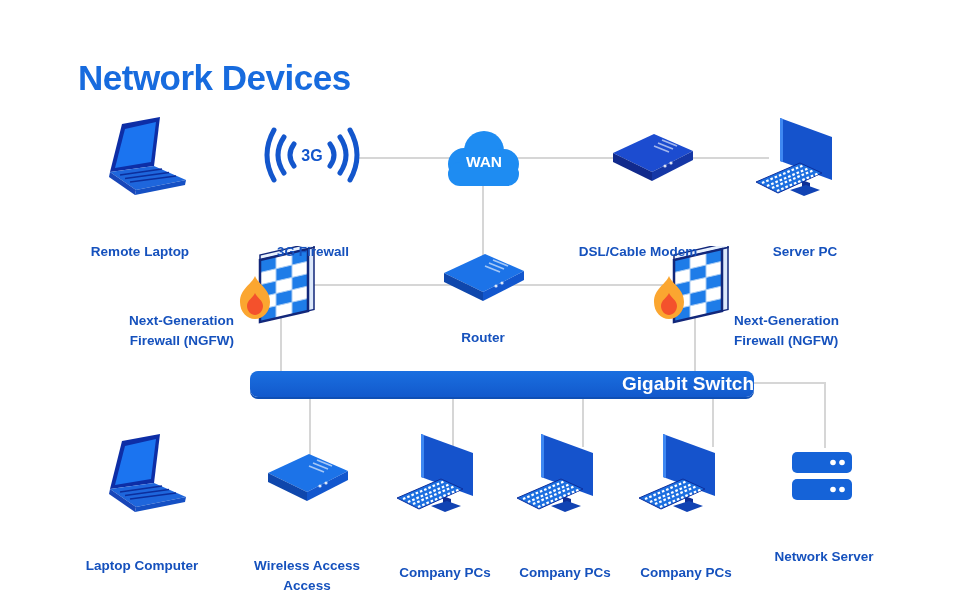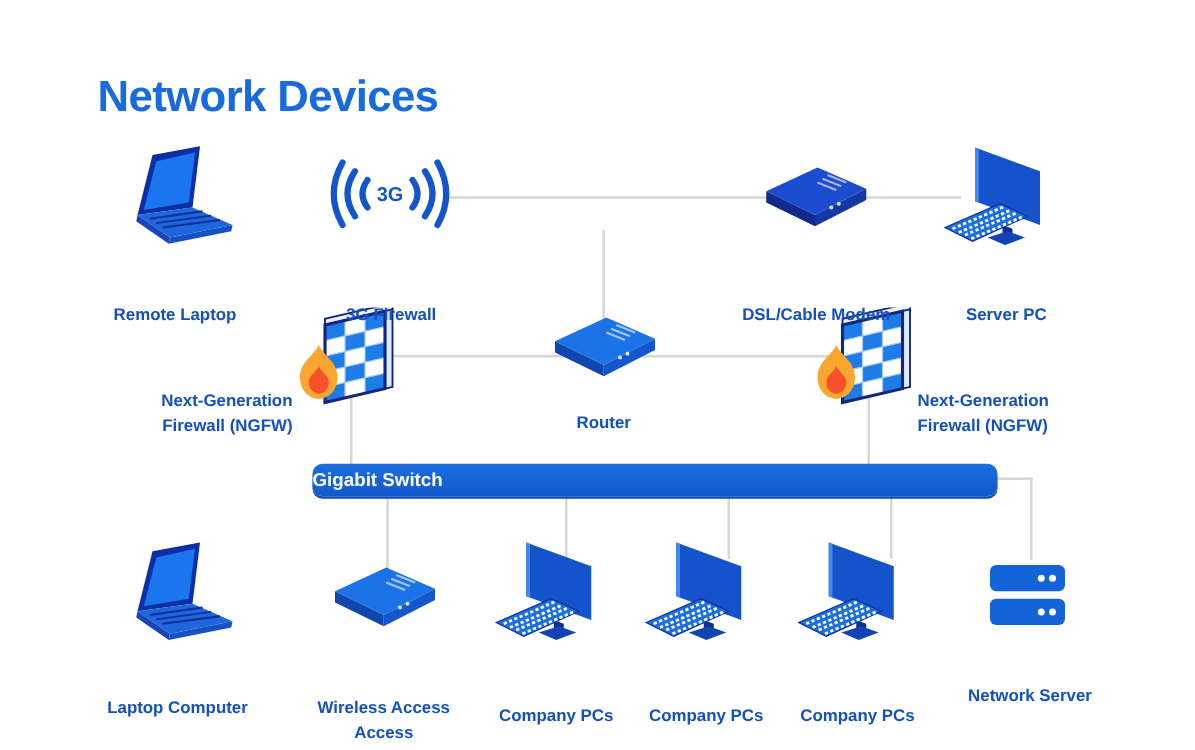--- a/index.html
+++ b/index.html
@@ -13,24 +13,24 @@
   }
   .line{position:absolute;background:#D6D6D6;z-index:1;}
   .node{position:absolute;z-index:2;}
   .label{
     position:absolute;z-index:3;font-size:13.5px;font-weight:bold;color:#1551BD;
     white-space:nowrap;line-height:1.45;margin-top:37px;
   }
   .centered{transform:translateX(-50%);text-align:center;}
   .right-align{text-align:right;}
   .switch-bar{
-    position:absolute;left:250px;top:371px;width:548px;height:26px;z-index:2;
+    position:absolute;left:250px;top:371px;width:504px;height:26px;z-index:2;
     background:linear-gradient(180deg,#1A6FE0,#1259CC);
-    border-radius:8px;display:flex;align-items:center;justify-content:flex-start;
-    color:#ffffff;font-size:15px;font-weight:bold;
+    border-radius:8px;display:flex;align-items:center;justify-content:flex-end;
+    color:#ffffff;font-size:19px;font-weight:bold;
     box-shadow:0 2px 0 #0F4FB4;
   }
 </style>
 </head>
 <body>
 
 <div class="canvas">
 
   <div class="title">Network Devices</div>
 
@@ -70,38 +70,49 @@
         <path d="M10,7 Q-4,32 10,57"></path>
         <path d="M66,21 Q74,32 66,43"></path>
         <path d="M76,14 Q88,32 76,50"></path>
         <path d="M86,7 Q100,32 86,57"></path>
       </g>
       <text x="48" y="38" text-anchor="middle" font-size="16" font-weight="bold" fill="#1356CC" font-family="Liberation Sans, sans-serif">3G</text>
     </svg>
   </div>
   <div class="label centered" style="left:313px;top:205px;">3G Firewall</div>
 
+  <div class="node" style="left:437px;top:124px;">
+    <svg width="92" height="68" viewBox="0 0 92 68">
+      <g fill="#1E8CF2">
+        <circle cx="27" cy="40" r="16"></circle>
+        <circle cx="47" cy="27" r="20"></circle>
+        <circle cx="67" cy="40" r="15"></circle>
+        <rect x="11" y="38" width="71" height="24" rx="12"></rect>
+      </g>
+      <text x="47" y="43" text-anchor="middle" font-size="15.5" font-weight="bold" fill="#FFFFFF" font-family="Liberation Sans, sans-serif">WAN</text>
+    </svg>
+  </div>
 
   <div class="node" style="left:605px;top:126px;">
     <svg width="95" height="64" viewBox="0 0 95 64">
       <polygon points="8,27 49,8 88,25 47,46" fill="#1C4CD0"></polygon>
       <polygon points="8,27 8,36 47,55 47,46" fill="#112A8C"></polygon>
       <polygon points="47,46 47,55 88,34 88,25" fill="#1537A6"></polygon>
       <g stroke="rgba(255,255,255,0.6)" stroke-width="1.6">
         <line x1="57" y1="14" x2="72" y2="20"></line>
         <line x1="53" y1="17" x2="68" y2="23"></line>
         <line x1="49" y1="20" x2="64" y2="26"></line>
       </g>
       <g fill="#FFFFFF" opacity="0.85">
         <circle cx="60" cy="40" r="1.6"></circle>
         <circle cx="66" cy="37" r="1.6"></circle>
       </g>
     </svg>
   </div>
-  <div class="label centered" style="left:653px;top:205px;">DSL/Cable Modem</div>
+  <div class="label centered" style="left:638px;top:205px;">DSL/Cable Modem</div>
 
   <div class="node" style="left:754px;top:116px;">
     <svg width="100" height="95" viewBox="0 0 100 95">
       <polygon points="26,2 78,21 78,64 26,45" fill="#1553CC"></polygon>
       <polygon points="26,2 29,3 29,46 26,45" fill="#3F88F2"></polygon>
       <polygon points="48,64 56,67 56,76 48,73" fill="#0E2F96"></polygon>
       <polygon points="36,74 52,69 66,74 50,80" fill="#1143B4"></polygon>
       <polygon points="2,66 46,47 68,57 24,77" fill="#1C6FE0" stroke="#0D2E9C" stroke-width="1"></polygon>
       <g stroke="#FFFFFF" stroke-width="2.2" stroke-dasharray="2.6,2">
         <line x1="8" y1="67" x2="50" y2="49"></line>

